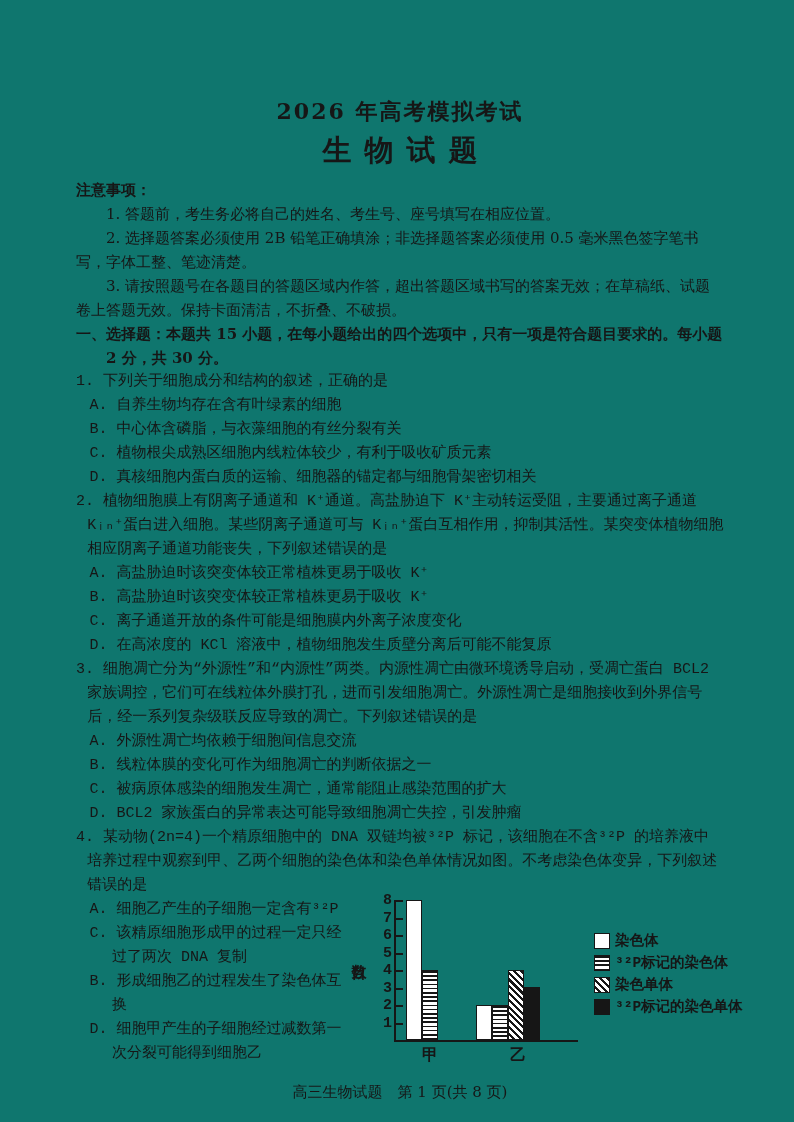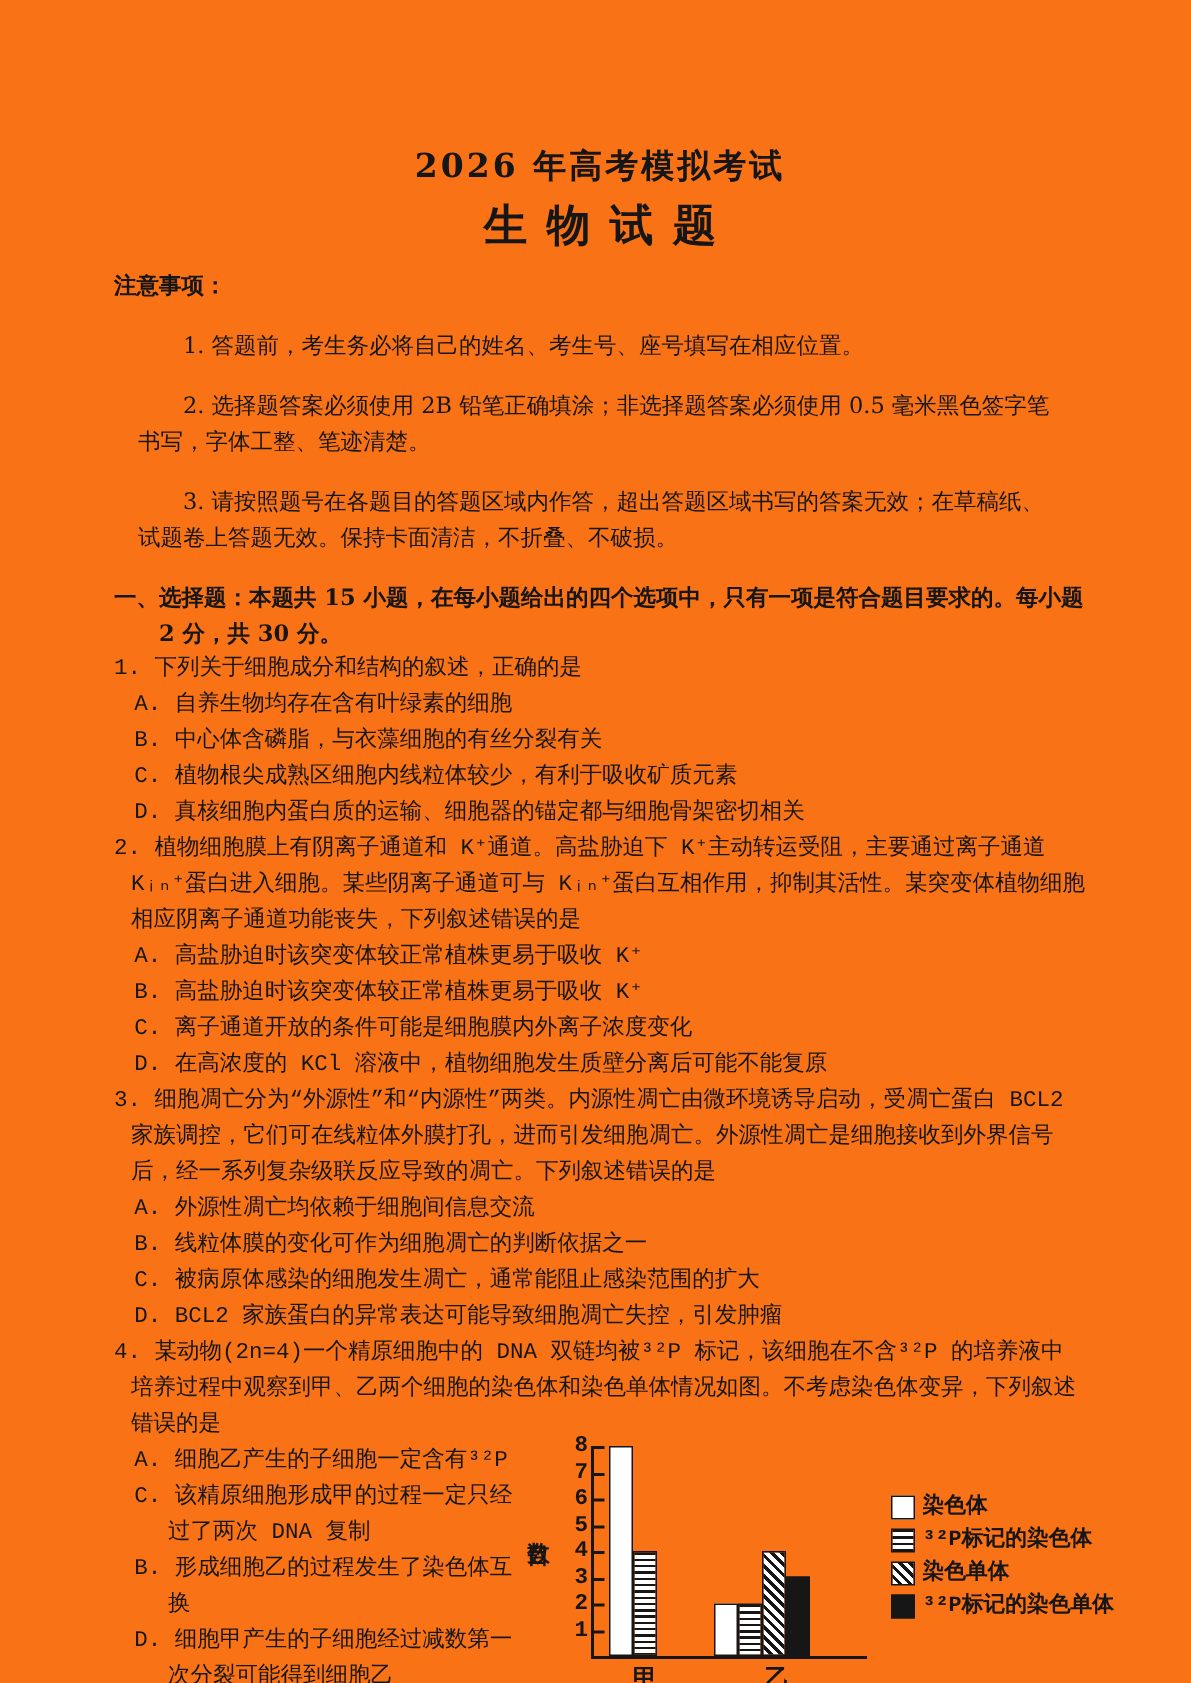--- a/index.html
+++ b/index.html
@@ -1,25 +1,25 @@
 <!DOCTYPE html>
 <html><head>
 <meta charset="utf-8">
 <style>
   html,body{margin:0;padding:0;background:#e8e8e8;}
   .page{
-    width:794px;height:1122px;margin:0 auto;background:#f97316;
+    width:794px;height:1122px;margin:0 auto;background:#0f766e;
     box-sizing:border-box;padding:96px 70px 0 76px;position:relative;overflow:hidden;
     font-family:"DejaVu Serif","Liberation Serif",serif;
     color:#161616;font-size:15px;line-height:24px;
   }
   .title{ text-align:center;font-size:22px;font-weight:bold;letter-spacing:2px;line-height:30px;}
   .subtitle{text-align:center;font-size:29px;font-weight:bold;letter-spacing:13px;line-height:40px;margin:4px 0 8px 13px;}
   .notice-heading{font-weight:bold;}
-  .notice-item{margin:16px;text-indent:2em;}
+  .notice-item{margin:0;text-indent:2em;}
   .section-heading{font-weight:bold;margin:0;padding-left:2em;text-indent:-2em;}
   .question{margin:0;font-family:Liberation Mono, monospace;}
   .q-stem{margin:0;padding-left:0.75em;text-indent:-0.75em;}
   .q-option{margin:0 0 0 0.9em;padding-left:1.5em;text-indent:-1.5em;}
   
   .q4-row{display:flex;align-items:flex-start;margin-right:-56px;}
   .q4-options{flex:0 0 272px;width:272px;}
   
   .chart-area{flex:1 1 auto;display:flex;align-items:flex-start;padding-top:2px;}
   .chart-ylabel{writing-mode:vertical-rl;text-orientation:upright;font-weight:bold;font-size:15px;

